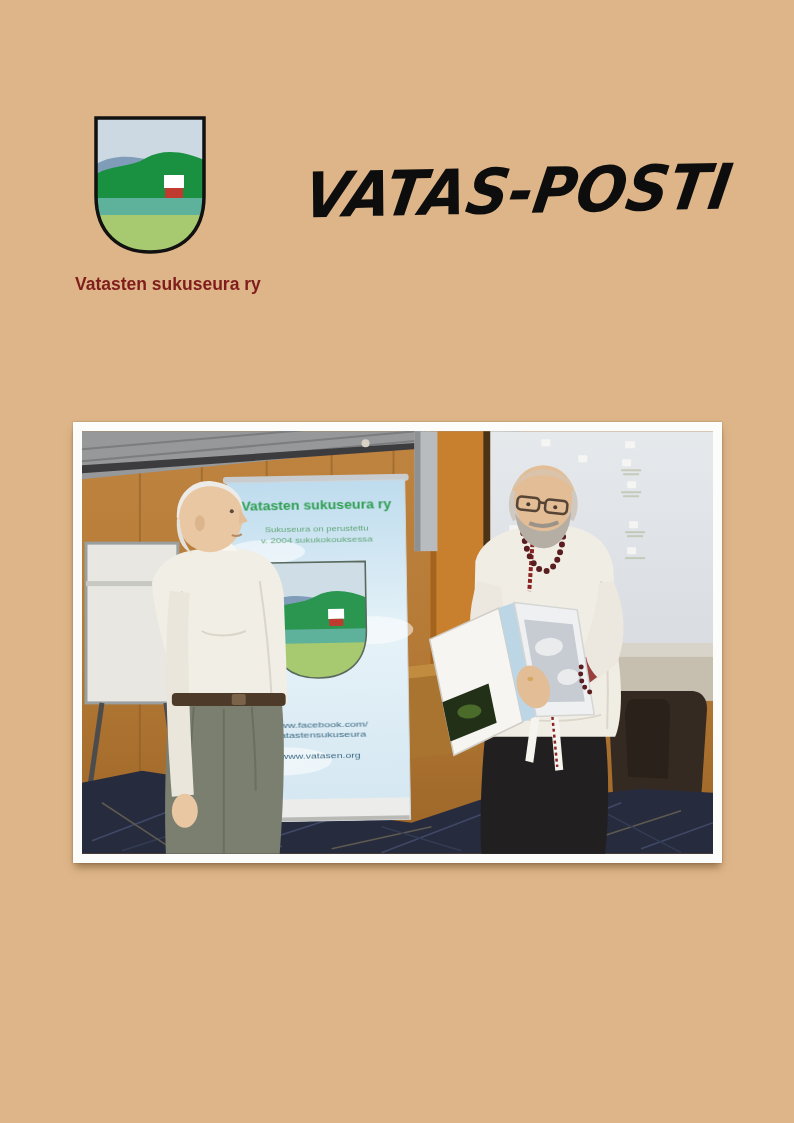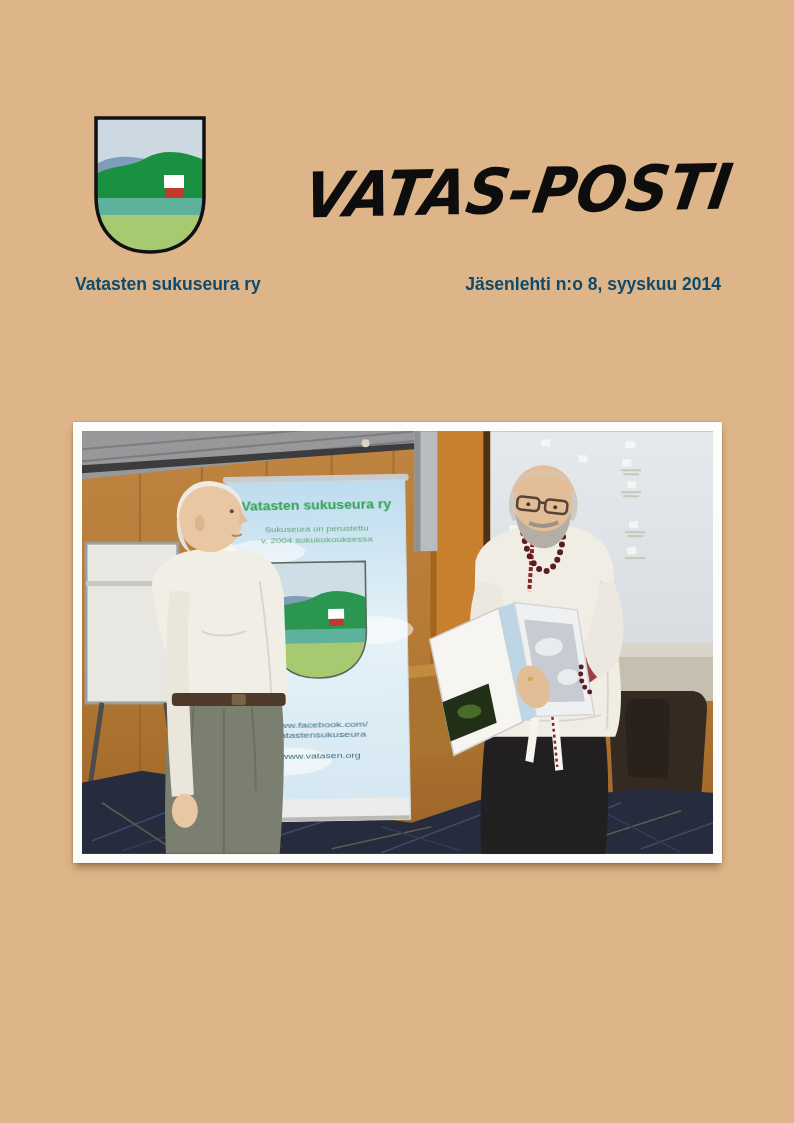--- a/index.html
+++ b/index.html
@@ -10,21 +10,21 @@
   
   .crest{position:absolute;left:88px;top:112px;width:124px;height:146px;}
   .masthead-title{position:absolute;left:282px;top:138px;width:472px;height:106px;
       display:flex;align-items:center;justify-content:center;
       font-family:"DejaVu Sans", sans-serif;
       font-weight:bold;font-style:italic;font-size:63px;color:#0d0d0d;
       letter-spacing:0px;white-space:nowrap;
       transform:skewX(-10deg) rotate(-1.2deg) scaleX(.93);}
   .info-row{position:absolute;left:75px;top:274px;width:646px;
       display:flex;justify-content:space-between;
-      font-weight:bold;font-size:17.5px;color:#0c4a6e;}
+      font-weight:bold;font-size:17.5px;color:#7f1d1d;}
 
   
   .photo-frame{position:absolute;left:73px;top:422px;width:631px;height:423px;
       border:9px solid #fcfcfa;background:#b5803f;
       box-shadow:0 6px 8px -2px rgba(80,50,15,.5), 0 0 2px rgba(0,0,0,.25);}
   .photo-frame svg{display:block;}
 </style>
 </head>
 <body>
 
@@ -47,21 +47,20 @@
         <rect x="8" y="103" width="108" height="37" fill="#a7ca70"></rect>
       </g>
       <path d="M8,6 H116 V84 C116,122 92,140 62,140 C32,140 8,122 8,84 Z" fill="none" stroke="#111111" stroke-width="3.5"></path>
     </svg>
   </div>
 
   <div class="masthead-title">VATAS-POSTI</div>
 
   <div class="info-row">
     <span>Vatasten sukuseura ry</span>
-    <span>Jäsenlehti n:o 8, syyskuu 2014</span>
   </div>
 
   <div class="photo-frame">
     <svg width="631" height="423" viewBox="0 0 632 423">
       <defs>
         <linearGradient id="woodG" x1="0" y1="0" x2="0" y2="1">
           <stop offset="0" stop-color="#c08441"></stop>
           <stop offset=".5" stop-color="#b57a36"></stop>
           <stop offset="1" stop-color="#9c6527"></stop>
         </linearGradient>

